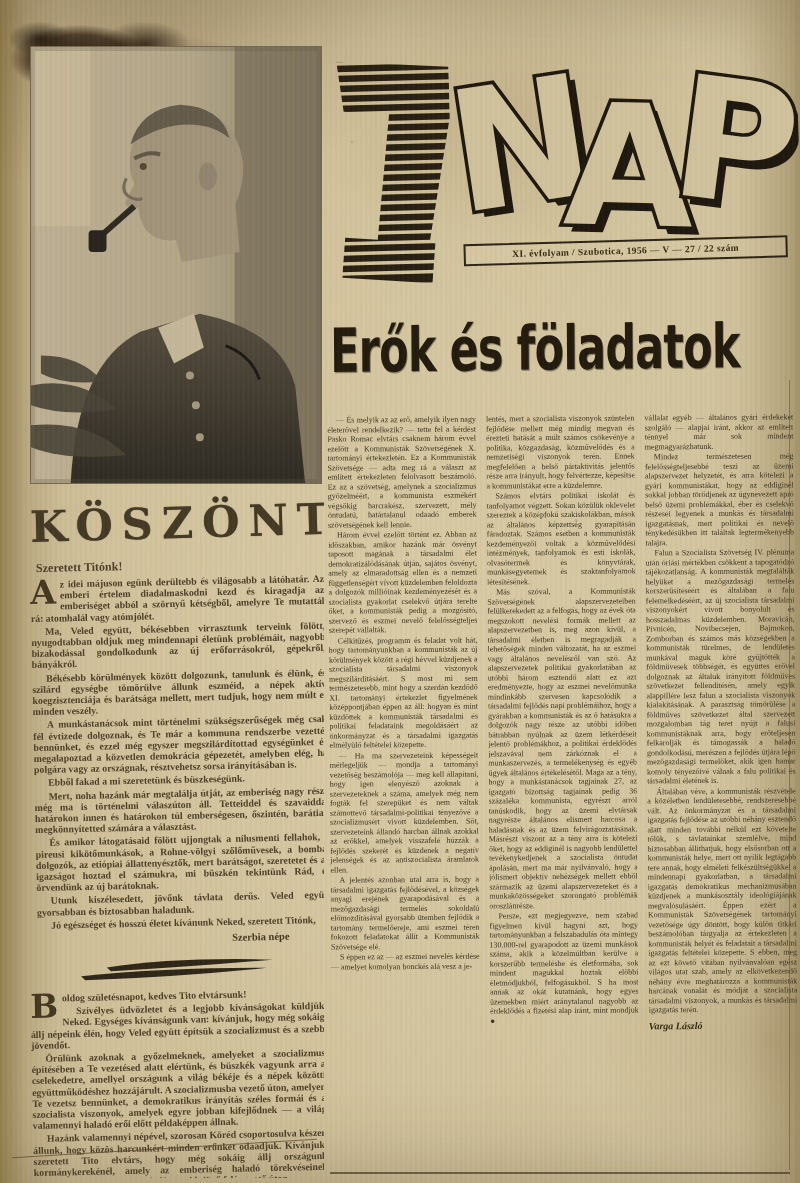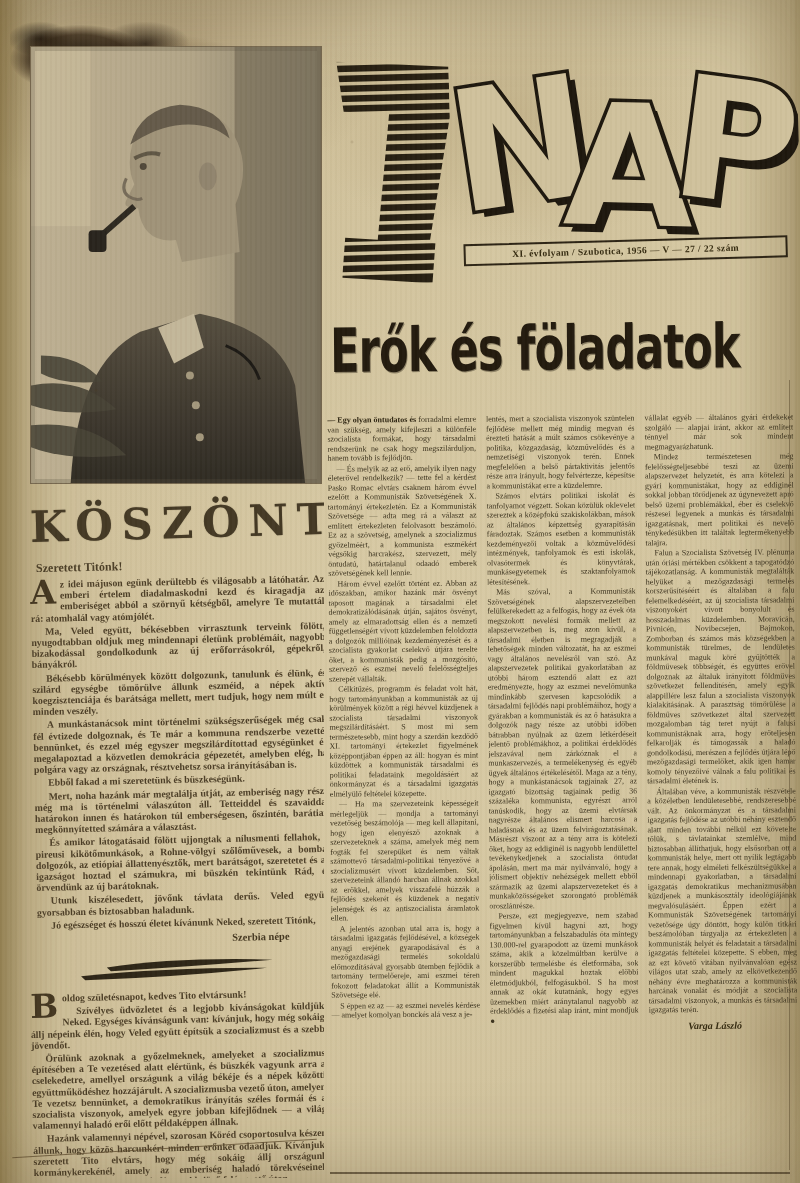--- a/index.html
+++ b/index.html
@@ -69,21 +69,21 @@
   .headline{margin:24px 0 0 0;font-family:"DejaVu Sans", sans-serif;font-weight:700;
     font-size:50px;color:#20180c;white-space:nowrap;
     transform:scale(.86,1.22) rotate(-.5deg);transform-origin:left top;letter-spacing:-1px;
     text-shadow:1px 1px 0 rgba(32,24,12,.4);}
   .columns{display:flex;gap:10px;margin-top:40px;height:802px;overflow:hidden;transform:rotate(-.4deg);}
   .col{flex:1 1 0;height:100%;overflow:hidden;font-size:8px;line-height:9.5px;text-align:justify;
     color:#39301c;}
   .col p{margin:0 0 1px 0;text-indent:9px;}
   .col p.lead-p{text-indent:0;}
   .col b{color:#2c2310;}
-  .byline{text-align:center;padding-right:16px;font-weight:700;font-style:italic;font-size:10px;margin-top:6px;color:#33290f;}
+  .byline{text-align:left;padding-right:16px;font-weight:700;font-style:italic;font-size:10px;margin-top:6px;color:#33290f;}
 </style>
 </head>
 <body>
 
 <div class="page">
 
   <div class="stain"></div>
 
   <div class="left-col">
 
@@ -223,24 +223,20 @@
       <div class="issue-box">
         <span>XI. évfolyam / Szubotica, 1956 — V — 27 / 22 szám</span>
       </div>
     </div>
 
     <h2 class="headline">Erők és föladatok</h2>
 
     <div class="columns">
 
       <div class="col">
-        <p class="lead-p">
-          <b>— Egy olyan öntudatos és</b>
-          <span>forradalmi elemre van szükség, amely kifejleszti a különféle szocialista formákat, hogy társadalmi rendszerünk ne csak hogy megszilárduljon, hanem tovább is fejlődjön.</span>
-        </p>
         <p>— És melyik az az erő, amelyik ilyen nagy életerővel rendelkezik? — tette fel a kérdést Pasko Romac elvtárs csaknem három évvel ezelőtt a Kommunisták Szövetségének X. tartományi értekezletén. Ez a Kommunisták Szövetsége — adta meg rá a választ az említett értekezleten felolvasott beszámoló. Ez az a szövetség, amelynek a szocializmus győzelméért, a kommunista eszmékért végsőkig harcrakész, szervezett, mély öntudatú, határtalanul odaadó emberek szövetségének kell lennie.</p>
         <p>Három évvel ezelőtt történt ez. Abban az időszakban, amikor hazánk már ösvényt taposott magának a társadalmi élet demokratizálódásának útján, sajátos ösvényt, amely az elmaradottság ellen és a nemzeti függetlenségért vívott küzdelemben feloldozta a dolgozók millióinak kezdeményezését és a szocialista gyakorlat cselekvő útjára terelte őket, a kommunisták pedig a mozgósító, szervező és eszmei nevelő felelősségteljes szerepét vállalták.</p>
         <p>Célkitűzés, programm és feladat volt hát, hogy tartományunkban a kommunisták az új körülmények között a régi hévvel küzdjenek a szocialista társadalmi viszonyok megszilárdításáért. S most mi sem természetesebb, mint hogy a szerdán kezdődő XI. tartományi értekezlet figyelmének középpontjában éppen az áll: hogyan és mint küzdöttek a kommunisták társadalmi és politikai feladataink megoldásáért az önkormányzat és a társadalmi igazgatás elmélyülő feltételei közepette.</p>
         <p>— Ha ma szervezeteink képességeit mérlegeljük — mondja a tartományi vezetőség beszámolója — meg kell állapítani, hogy igen elenyésző azoknak a szervezeteknek a száma, amelyek még nem fogták fel szerepüket és nem váltak számottevő társadalmi-politikai tényezővé a szocializmusért vívott küzdelemben. Sőt, szervezeteink állandó harcban állnak azokkal az erőkkel, amelyek visszafelé húzzák a fejlődés szekerét és küzdenek a negatív jelenségek és az antiszocialista áramlatok ellen.</p>
         <p>A jelentés azonban utal arra is, hogy a társadalmi igazgatás fejlődésével, a községek anyagi erejének gyarapodásával és a mezőgazdasági termelés sokoldalú előmozdításával gyorsabb ütemben fejlődik a tartomány termelőereje, ami eszmei téren fokozott feladatokat állít a Kommunisták Szövetsége elé.</p>
         <p>S éppen ez az — az eszmei nevelés kérdése — amelyet komolyan bonckés alá vesz a je-</p>
       </div>
 
       <div class="col">
         <p class="lead-p">lentés, mert a szocialista viszonyok szüntelen fejlődése mellett még mindig megvan és érezteti hatását a múlt számos csökevénye a politika, közgazdaság, közművelődés és a nemzetiségi viszonyok terén. Ennek megfelelően a belső pártaktivitás jelentős része arra irányult, hogy felvértezze, képesítse a kommunistákat erre a küzdelemre.</p>

